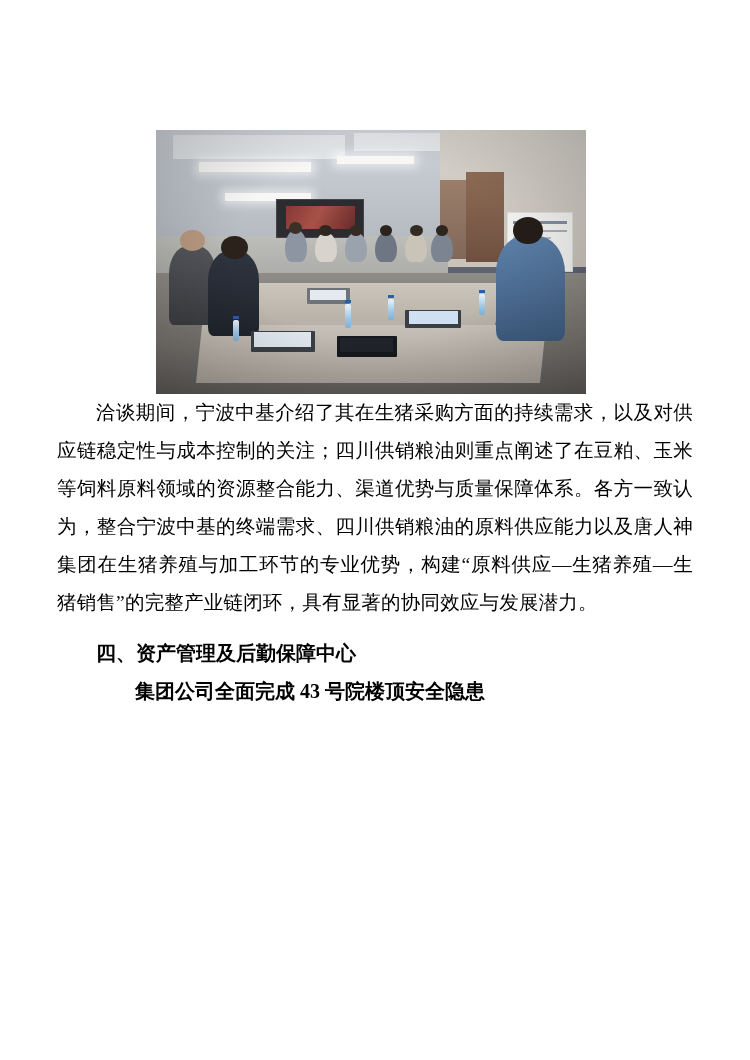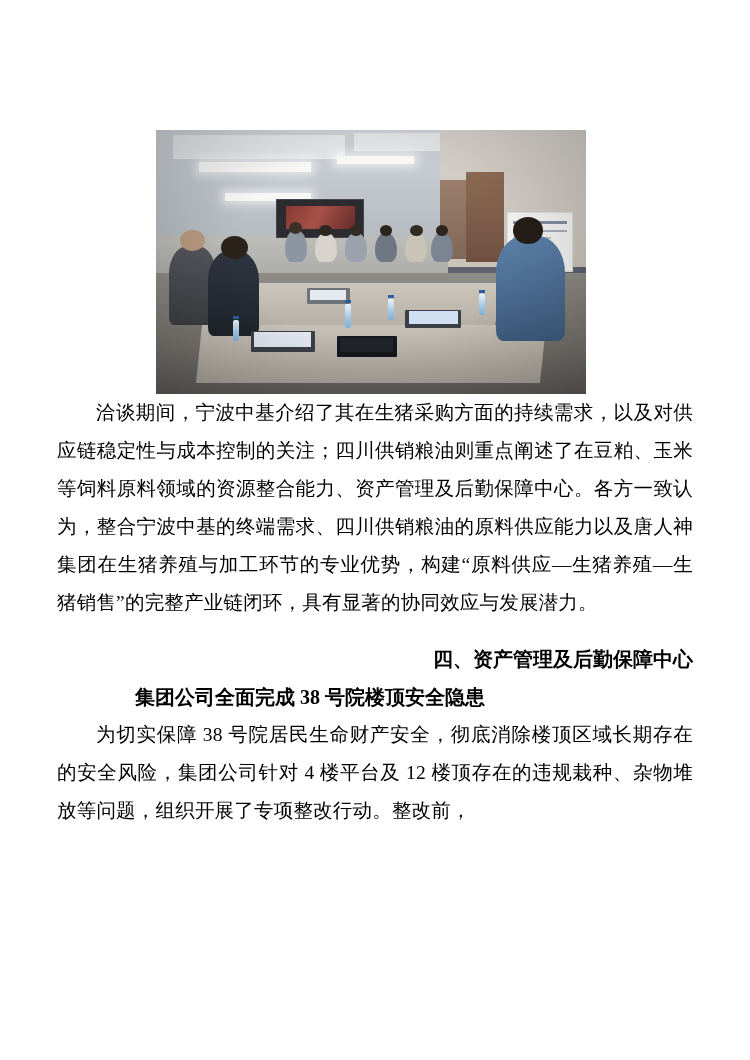--- a/index.html
+++ b/index.html
@@ -158,27 +158,26 @@
     text-justify: inter-ideograph;
     letter-spacing: .2px;
   }
   p.indent {
     text-indent: 39px;
   }
   .space-top {
     margin-top: 12px;
   }
   h2.section {
-    margin: 18px 0 0 0;
+    margin: 12px 0 0 0;
     font-size: 20px;
     line-height: 38px;
     font-weight: bold;
     text-indent: 39px;
     font-family: "Liberation Serif", serif;
-    text-align: right;
   }
   h3.subsection {
     margin: 0;
     font-size: 20px;
     line-height: 38px;
     font-weight: bold;
     text-indent: 78px;
   }
 </style>
 </head>
@@ -252,21 +251,20 @@
         <div class="ph-bottle-cap" style="left:54%;top:62.5%;"></div>
         <div class="ph-bottle" style="left:75%;top:62%;height:8%;"></div>
         <div class="ph-bottle-cap" style="left:75%;top:60.5%;"></div>
         <div class="ph-bottle" style="left:18%;top:72%;height:8%;"></div>
         <div class="ph-bottle-cap" style="left:18%;top:70.5%;"></div>
 
         <div class="ph-vignette"></div>
       </div>
     </div>
 
-    <p class="indent space-top">洽谈期间，宁波中基介绍了其在生猪采购方面的持续需求，以及对供应链稳定性与成本控制的关注；四川供销粮油则重点阐述了在豆粕、玉米等饲料原料领域的资源整合能力、资产管理及后勤保障中心。各方一致认为，整合宁波中基的终端需求、四川供销粮油的原料供应能力以及唐人神集团在生猪养殖与加工环节的专业优势，构建“原料供应—生猪养殖—生猪销售”的完整产业链闭环，具有显著的协同效应与发展潜力。</p>
+    <p class="indent space-top">洽谈期间，宁波中基介绍了其在生猪采购方面的持续需求，以及对供应链稳定性与成本控制的关注；四川供销粮油则重点阐述了在豆粕、玉米等饲料原料领域的资源整合能力、渠道优势与质量保障体系。各方一致认为，整合宁波中基的终端需求、四川供销粮油的原料供应能力以及唐人神集团在生猪养殖与加工环节的专业优势，构建“原料供应—生猪养殖—生猪销售”的完整产业链闭环，具有显著的协同效应与发展潜力。</p>
 
     <h2 class="section">四、资产管理及后勤保障中心</h2>
-    <h3 class="subsection">集团公司全面完成 38 号院楼顶安全隐患</h3>
-
-    <p class="indent">为切实保障 38 号院居民生命财产安全，彻底消除楼顶区域长期存在的安全风险，集团公司针对 4 楼平台及 12 楼顶存在的违规栽种、杂物堆放等问题，组织开展了专项整改行动。整改前，</p>
+    <h3 class="subsection">集团公司全面完成 43 号院楼顶安全隐患</h3>
+
 
   </div>
 </div>
 
 </body></html>

